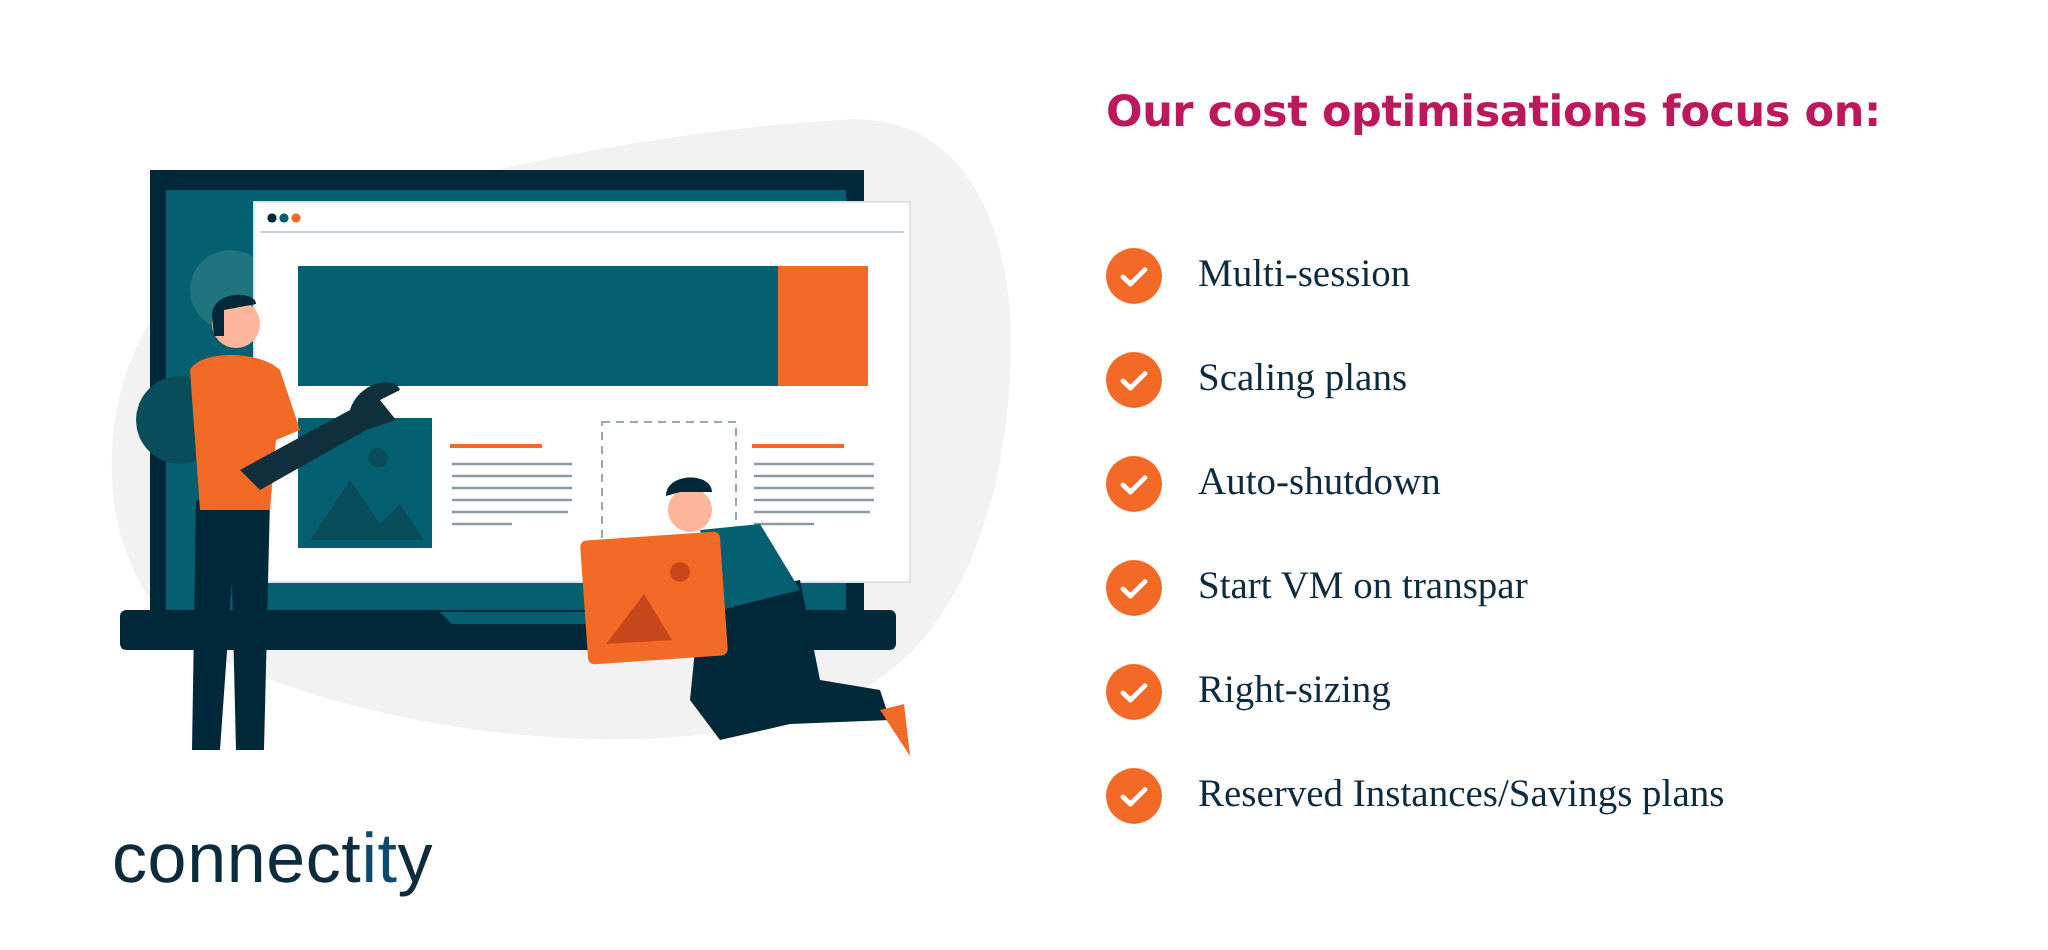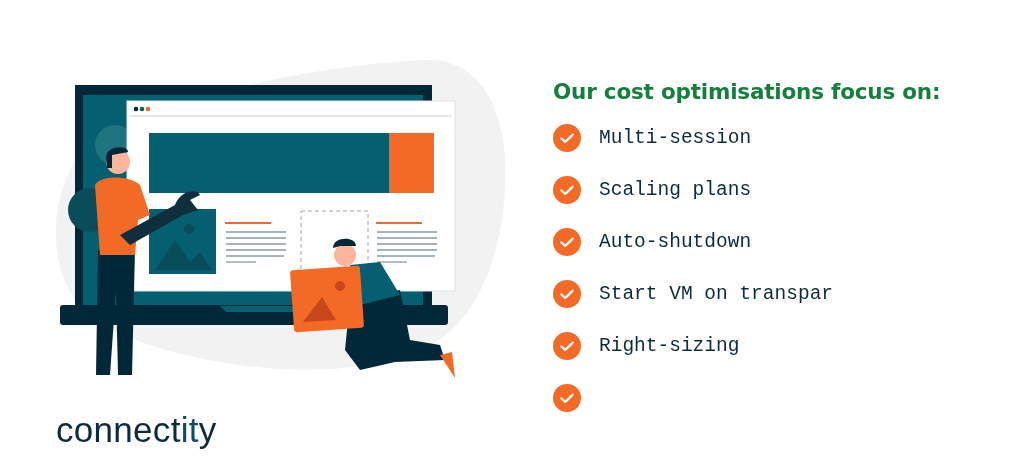--- a/index.html
+++ b/index.html
@@ -1,22 +1,22 @@
 <!DOCTYPE html>
 <html><head>
   <meta charset="utf-8">
   <style>
     html, body { margin:0; padding:0; }
     body { width:1024px; height:475px; background:#ffffff; position:relative; overflow:hidden; font-family:"Liberation Sans", sans-serif; }
     .illus { position:absolute; left:0; top:0; width:520px; height:475px; }
-    .heading { position:absolute; left:553px; top:79px; font-family:"DejaVu Sans", sans-serif; font-weight:bold; font-size:21.5px; color:#15803d; letter-spacing:-0.2px; white-space:nowrap; }
+    .heading { position:absolute; left:553px; top:44px; font-family:"DejaVu Sans", sans-serif; font-weight:bold; font-size:21.5px; color:#be185d; letter-spacing:-0.2px; white-space:nowrap; }
     .list { position:absolute; left:553px; top:112px; margin:0; padding:0; list-style:none; }
     .item { position:relative; height:52px; display:flex; align-items:center; }
     .check { width:28px; height:28px; border-radius:50%; background:#f36a26; display:flex; align-items:center; justify-content:center; flex:none; }
-    .label { margin-left:18px; font-family:Liberation Mono, monospace; font-size:19.5px; color:#0d2b3e; white-space:nowrap; }
+    .label { margin-left:18px; font-family:Liberation Serif, serif; font-size:19.5px; color:#0d2b3e; white-space:nowrap; }
     .logo { position:absolute; left:56px; top:410px; font-family:"Liberation Sans", sans-serif; font-size:35px; color:#0d2b3e; letter-spacing:0.3px; }
     .logo .accent { color:#0c4a6e; }
   </style>
 </head>
 <body>
 
 <svg class="illus" viewBox="0 0 520 475" xmlns="http://www.w3.org/2000/svg">
 
   <path d="M70 170 C 90 120, 260 70, 420 60 C 480 55, 510 110, 505 190 C 500 270, 470 330, 420 350 C 340 385, 200 370, 110 330 C 50 300, 45 220, 70 170 Z" fill="#f2f2f2"></path>
 
@@ -126,16 +126,17 @@
         </svg>
       </span>
     <span class="label">Right-sizing</span>
   </li>
   <li class="item">
     <span class="check">
         <svg width="14" height="11" viewBox="0 0 14 11">
           <path d="M1.5 5.5 L5.2 9 L12.5 1.8" fill="none" stroke="#fff" stroke-width="2.4" stroke-linecap="round" stroke-linejoin="round"></path>
         </svg>
       </span>
+    <span class="label">Reserved Instances/Savings plans</span>
   </li>
 </ul>
 
 <div class="logo"><span>connect</span><span class="accent">it</span><span>y</span></div>
 
 </body></html>

